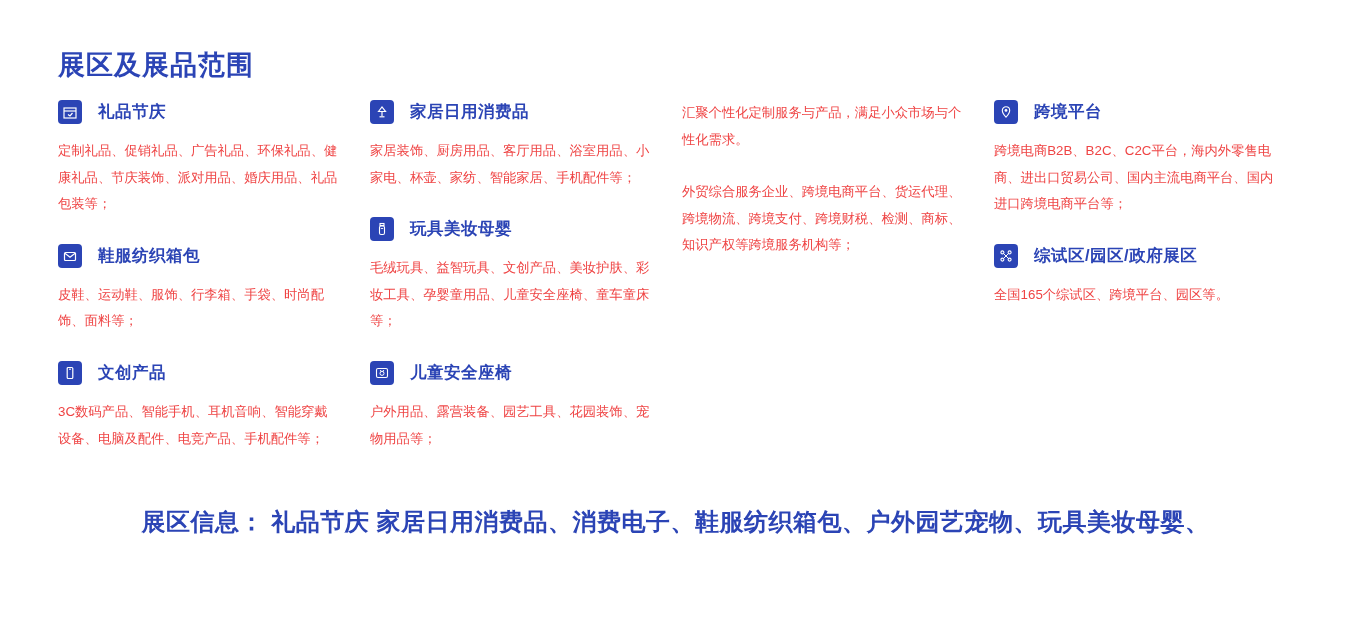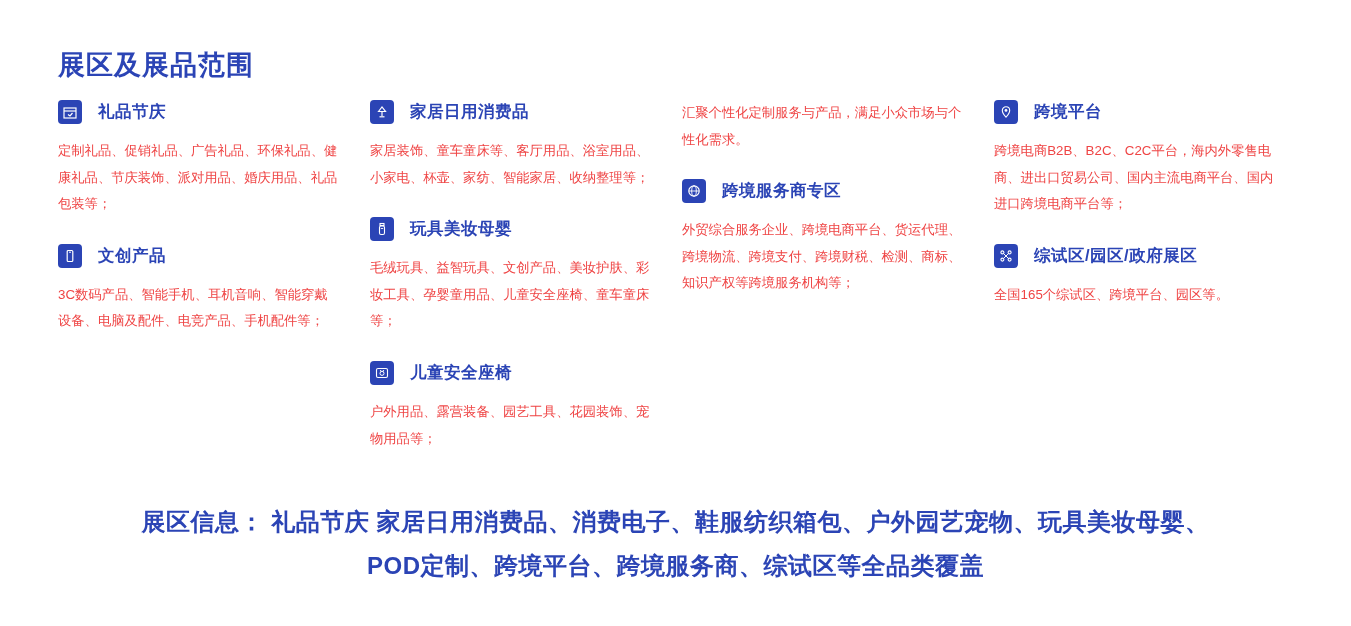--- a/index.html
+++ b/index.html
@@ -109,20 +109,32 @@
                 <rect x="1" y="3" width="12" height="10" fill="none" stroke="#ffffff" stroke-width="1.2"></rect>
                 <line x1="1" y1="6" x2="13" y2="6" stroke="#ffffff" stroke-width="1.2"></line>
                 <path d="M5 9.5 L7 11 L9.5 8" fill="none" stroke="#ffffff" stroke-width="1.2"></path>
               </svg>
           </span>
           <span class="block-title">礼品节庆</span>
         </div>
         <div class="block-desc">定制礼品、促销礼品、广告礼品、环保礼品、健康礼品、节庆装饰、派对用品、婚庆用品、礼品包装等；</div>
       </div>
 
+      <div class="block">
+        <div class="block-head">
+          <span class="icon">
+            <svg width="14" height="14" viewBox="0 0 14 14">
+                <rect x="1.5" y="3.5" width="11" height="8" rx="1" fill="none" stroke="#ffffff" stroke-width="1.2"></rect>
+                <path d="M1.8 4.2 L7 8.2 L12.2 4.2" fill="none" stroke="#ffffff" stroke-width="1.2"></path>
+              </svg>
+          </span>
+          <span class="block-title">鞋服纺织箱包</span>
+        </div>
+        <div class="block-desc">皮鞋、运动鞋、服饰、行李箱、手袋、时尚配饰、面料等；</div>
+      </div>
 
       <div class="block">
         <div class="block-head">
           <span class="icon">
             <svg width="14" height="14" viewBox="0 0 14 14">
                 <rect x="4.2" y="1.5" width="5.6" height="11" rx="1" fill="none" stroke="#ffffff" stroke-width="1.2"></rect>
                 <line x1="6" y1="3.2" x2="8" y2="3.2" stroke="#ffffff" stroke-width="1"></line>
               </svg>
           </span>
           <span class="block-title">文创产品</span>
@@ -136,21 +148,21 @@
         <div class="block-head">
           <span class="icon">
             <svg width="14" height="14" viewBox="0 0 14 14">
                 <path d="M3.5 6.5 L7 2 L10.5 6.5 Z" fill="none" stroke="#ffffff" stroke-width="1.2"></path>
                 <line x1="7" y1="6.5" x2="7" y2="11" stroke="#ffffff" stroke-width="1.2"></line>
                 <line x1="4.5" y1="11.8" x2="9.5" y2="11.8" stroke="#ffffff" stroke-width="1.2"></line>
               </svg>
           </span>
           <span class="block-title">家居日用消费品</span>
         </div>
-        <div class="block-desc">家居装饰、童车童床等、客厅用品、浴室用品、小家电、杯壶、家纺、智能家居、收纳整理等；</div>
+        <div class="block-desc">家居装饰、厨房用品、客厅用品、浴室用品、小家电、杯壶、家纺、智能家居、手机配件等；</div>
       </div>
 
       <div class="block">
         <div class="block-head">
           <span class="icon">
             <svg width="14" height="14" viewBox="0 0 14 14">
                 <rect x="5" y="1.5" width="4" height="2" fill="none" stroke="#ffffff" stroke-width="1.1"></rect>
                 <rect x="4.5" y="4" width="5" height="8.5" rx="1.5" fill="none" stroke="#ffffff" stroke-width="1.1"></rect>
                 <line x1="5.8" y1="6.5" x2="8.2" y2="6.5" stroke="#ffffff" stroke-width="0.9"></line>
               </svg>
@@ -175,30 +187,20 @@
         <div class="block-desc">户外用品、露营装备、园艺工具、花园装饰、宠物用品等；</div>
       </div>
     </div>
 
     <div class="col">
       <div class="block">
         <div class="block-desc">汇聚个性化定制服务与产品，满足小众市场与个性化需求。</div>
       </div>
 
       <div class="block">
-        <div class="block-head">
-          <span class="icon">
-            <svg width="14" height="14" viewBox="0 0 14 14">
-                <circle cx="7" cy="7" r="5.2" fill="none" stroke="#ffffff" stroke-width="1.2"></circle>
-                <ellipse cx="7" cy="7" rx="2.3" ry="5.2" fill="none" stroke="#ffffff" stroke-width="0.9"></ellipse>
-                <line x1="2" y1="7" x2="12" y2="7" stroke="#ffffff" stroke-width="0.9"></line>
-              </svg>
-          </span>
-          <span class="block-title">跨境服务商专区</span>
-        </div>
         <div class="block-desc">外贸综合服务企业、跨境电商平台、货运代理、跨境物流、跨境支付、跨境财税、检测、商标、知识产权等跨境服务机构等；</div>
       </div>
     </div>
 
     <div class="col">
       <div class="block">
         <div class="block-head">
           <span class="icon">
             <svg width="14" height="14" viewBox="0 0 14 14">
                 <path d="M7 1.8 C9.1 1.8 10.7 3.4 10.7 5.5 C10.7 8.2 7 12.2 7 12.2 C7 12.2 3.3 8.2 3.3 5.5 C3.3 3.4 4.9 1.8 7 1.8 Z" fill="none" stroke="#ffffff" stroke-width="1.1"></path>
@@ -225,16 +227,15 @@
           <span class="block-title">综试区/园区/政府展区</span>
         </div>
         <div class="block-desc">全国165个综试区、跨境平台、园区等。</div>
       </div>
     </div>
 
   </div>
 
   <div class="footer">
     <span class="footer-line">展区信息： 礼品节庆 家居日用消费品、消费电子、鞋服纺织箱包、户外园艺宠物、玩具美妆母婴、</span>
-    <span class="footer-line">POD定制、跨境平台、跨境服务商、综试区等全品类覆盖</span>
   </div>
 
 </div>
 
 </body></html>

